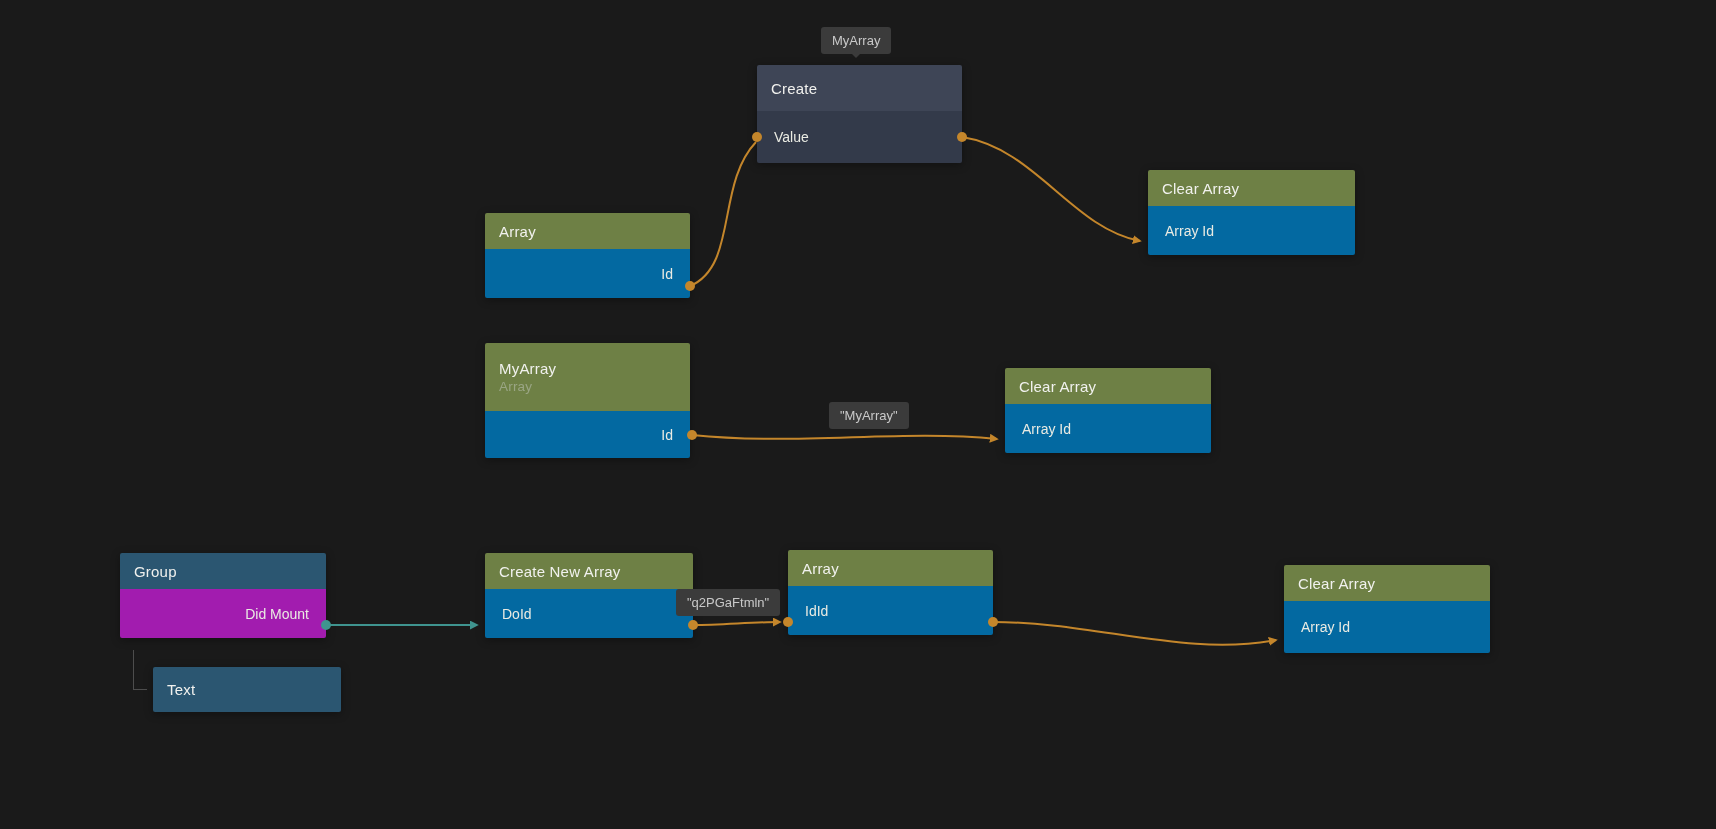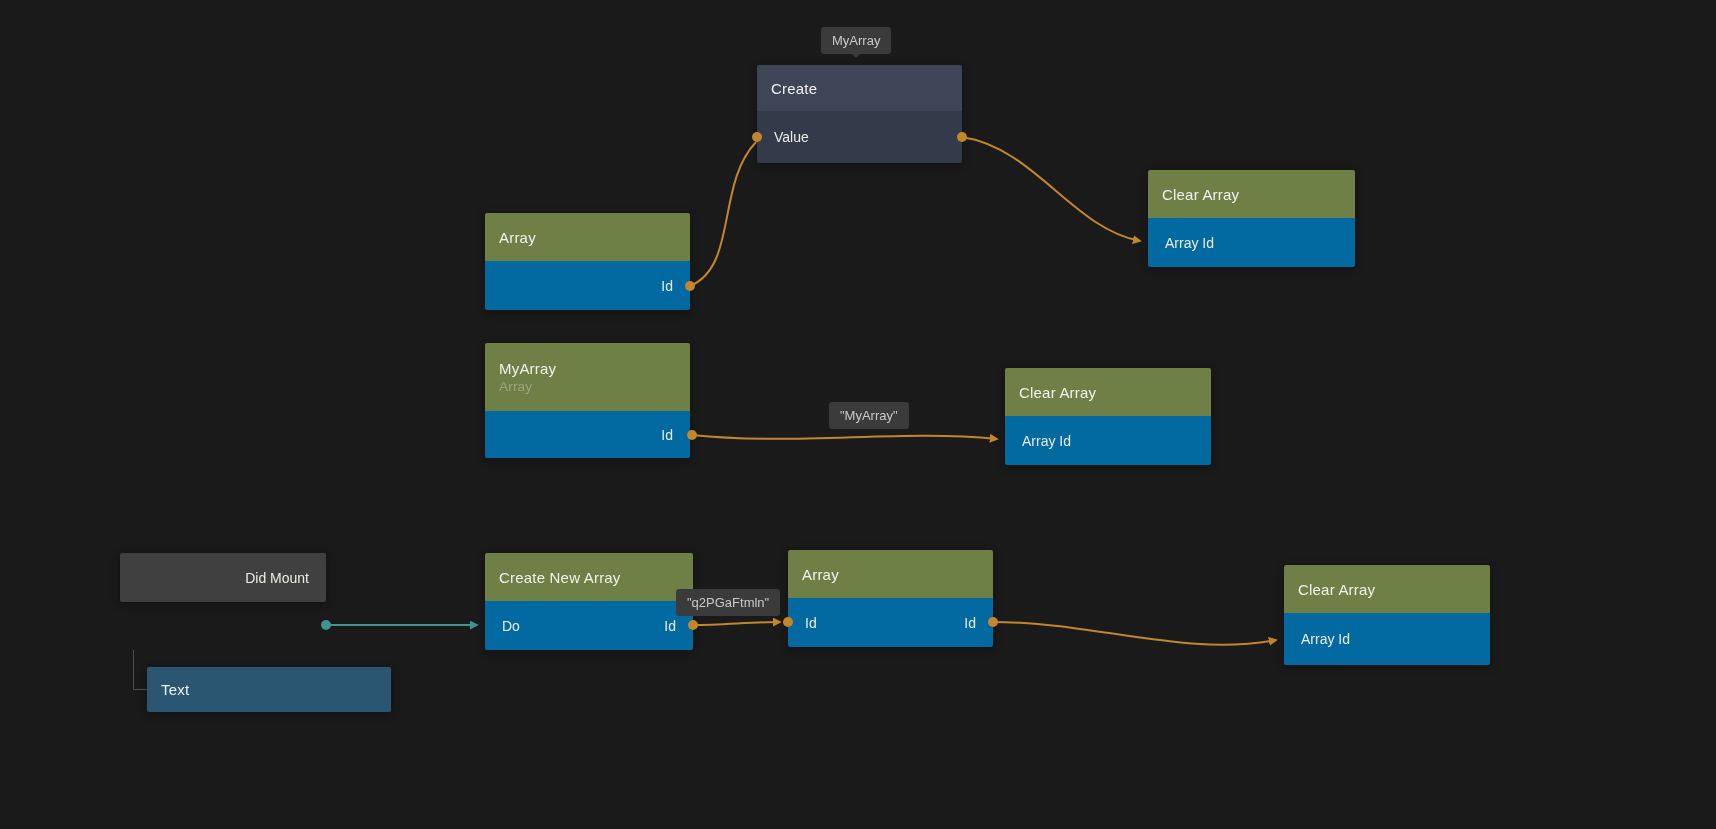--- a/index.html
+++ b/index.html
@@ -45,39 +45,39 @@
     margin-top: 2px;
   }
   .node .row {
     display: flex;
     align-items: center;
     padding: 0 17px;
     font-size: 14px;
     color: #eaebe3;
   }
   .row.right { justify-content: flex-end; }
-  .row.between { justify-content: space-between; }
+  .row.between { }
 
   .h45 { height: 45px; }
   .h46 { height: 46px; }
   .h47 { height: 47px; }
-  .h48 { height: 48px; }
+  .h48 { height: 36px; }
   .h49 { height: 49px; }
   .h52 { height: 52px; }
   .h68 { height: 68px; padding-top: 2px; }
 
   .green .hdr { background: #6e8045; }
   .green .row { background: #0369a1; }
   .green .subtitle { color: #9aa584; }
 
   .slate .hdr { background: #3e4556; }
   .slate .row { background: #333a4a; text-align: right; }
 
   .blue .hdr { background: #2b5671; }
-  .blue .row { background: #404040; }
+  .blue .row { background: #a21caf; }
 
   
   .badge, .wire-label {
     position: absolute;
     z-index: 3;
     background: #3b3b3b;
     color: #c9c9c9;
     font-size: 13px;
     line-height: 1;
     padding: 7px 11px;
@@ -190,26 +190,29 @@
       <span>Clear Array</span>
     </div>
     <div class="row h49">
       <span>Array Id</span>
     </div>
   </div>
 
   <div class="tree-line" style="left:133px; top:650px; width:14px; height:40px;"></div>
 
   <div class="node blue" style="left:120px; top:553px; width:206px;">
+    <div class="hdr h48">
+      <span>Group</span>
+    </div>
     <div class="row h49 right">
       <span>Did Mount</span>
     </div>
   </div>
 
-  <div class="node blue" style="left:147px; top:667px; width:244px;">
+  <div class="node blue" style="left:153px; top:667px; width:188px;">
     <div class="hdr h45">
       <span>Text</span>
     </div>
   </div>
 
   <div class="node green" style="left:485px; top:553px; width:208px;">
     <div class="hdr h48">
       <span>Create New Array</span>
     </div>
     <div class="row h49 between">

